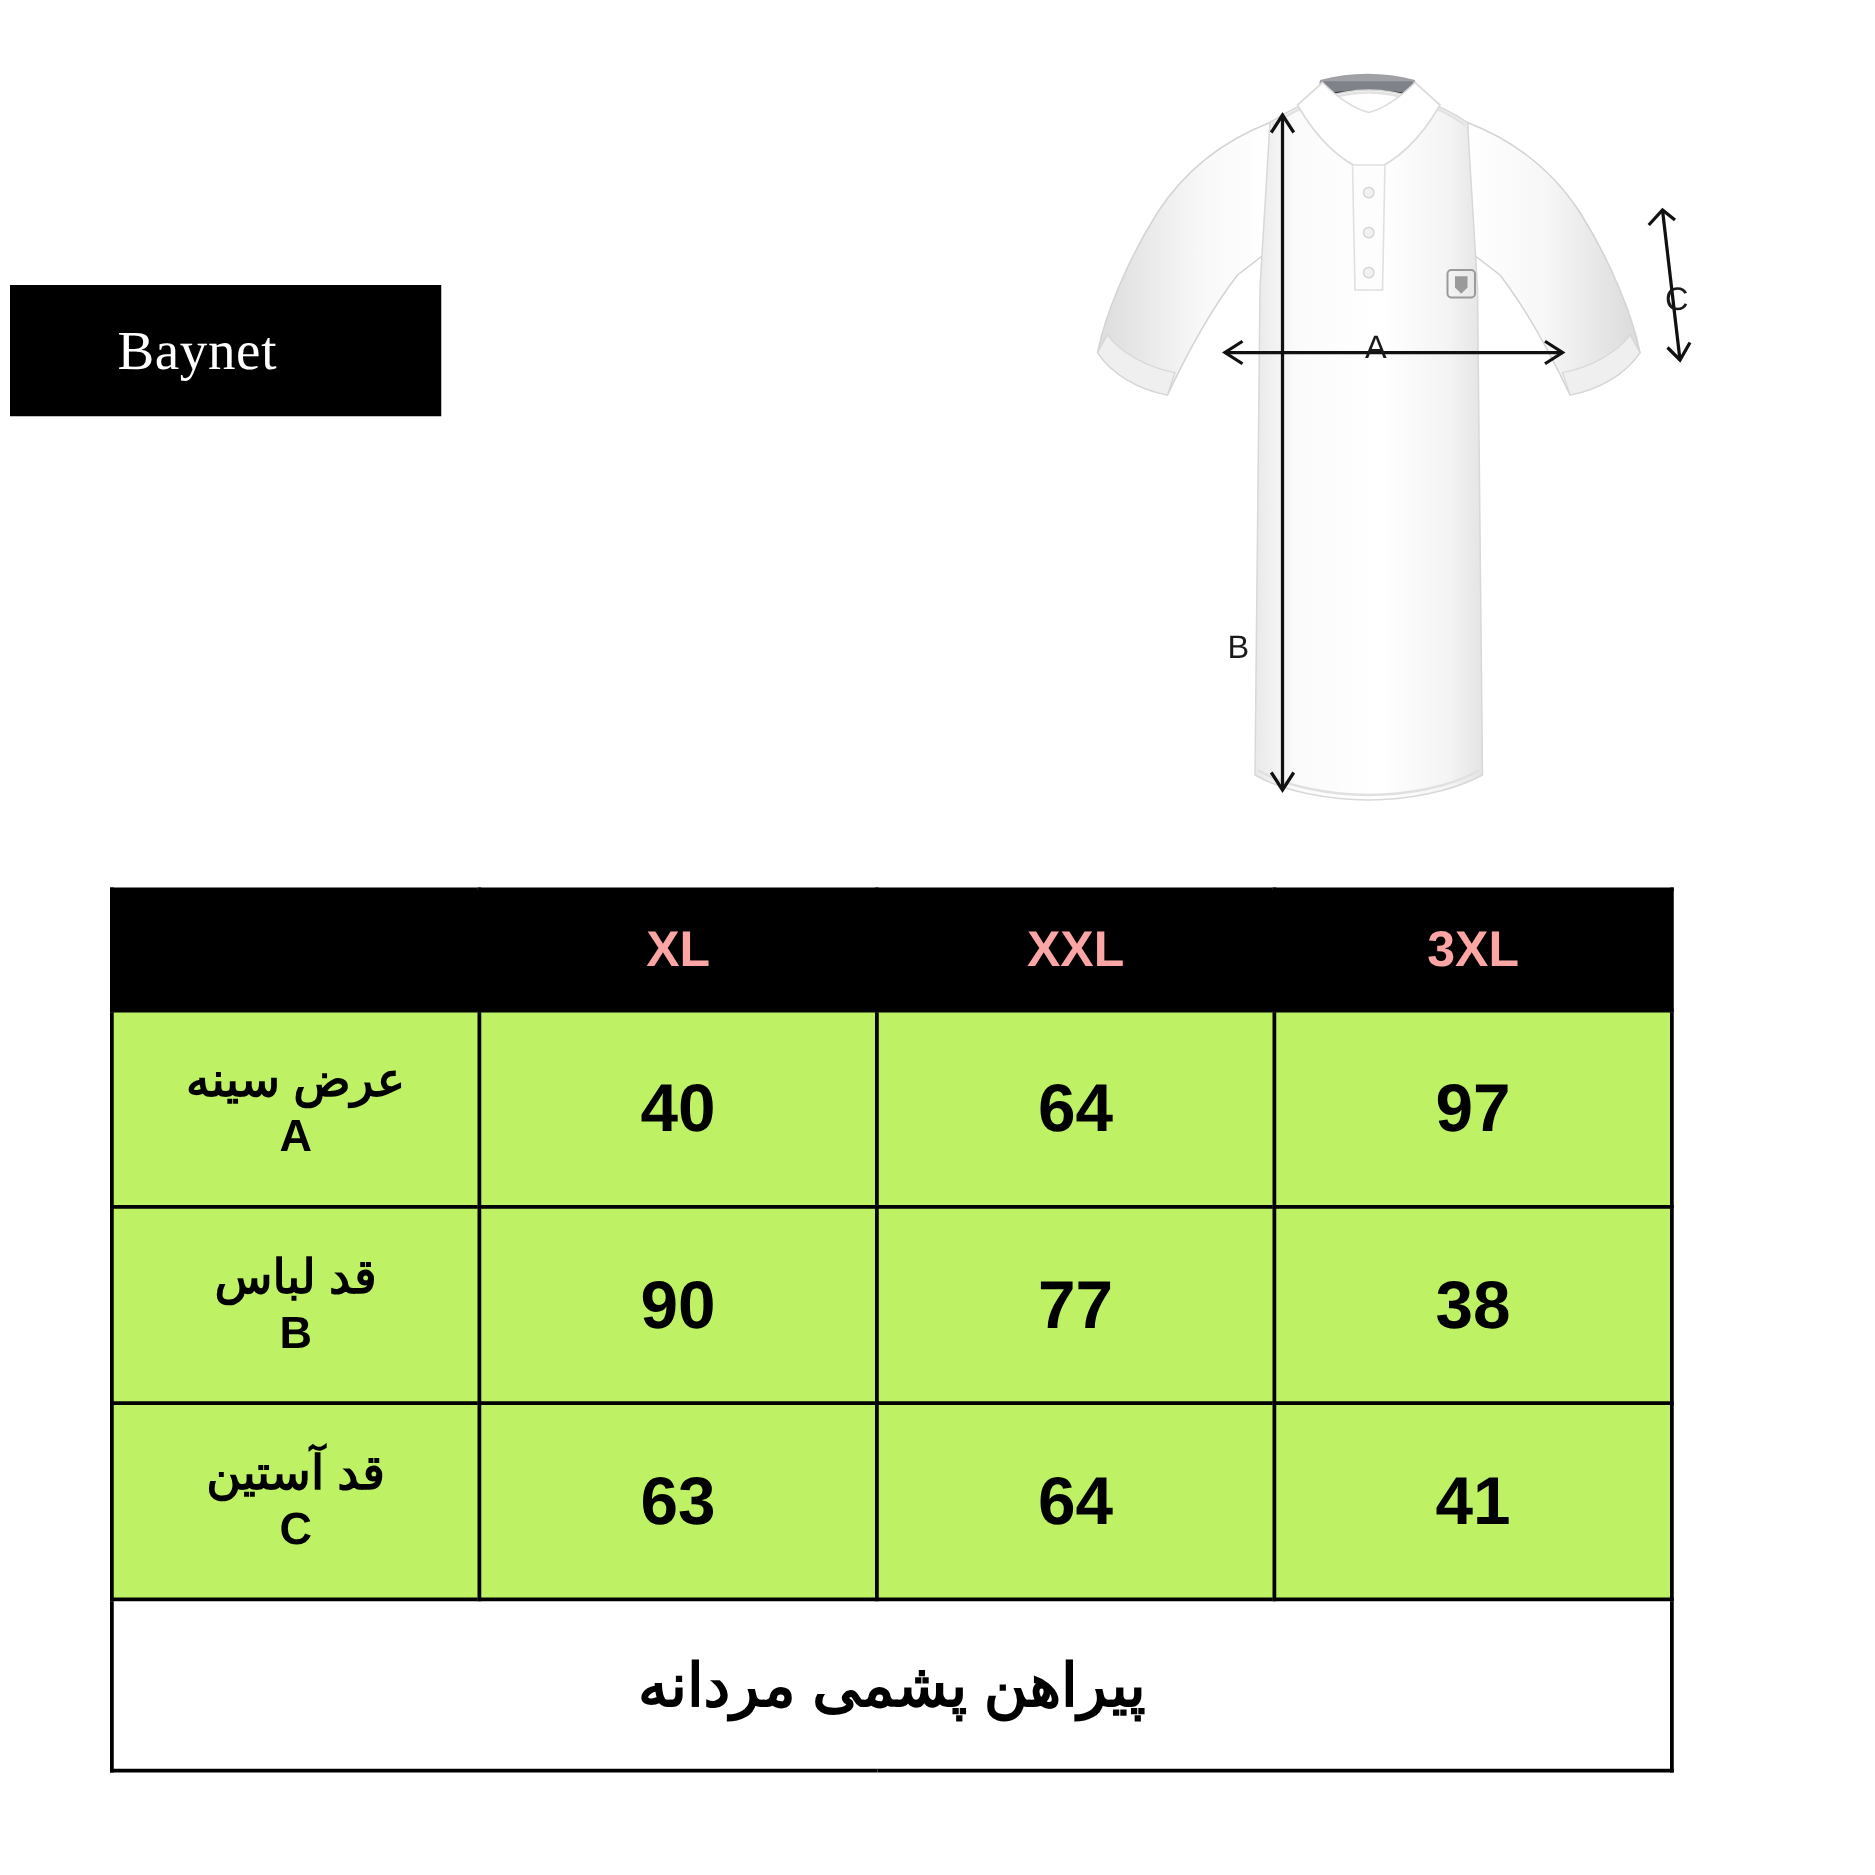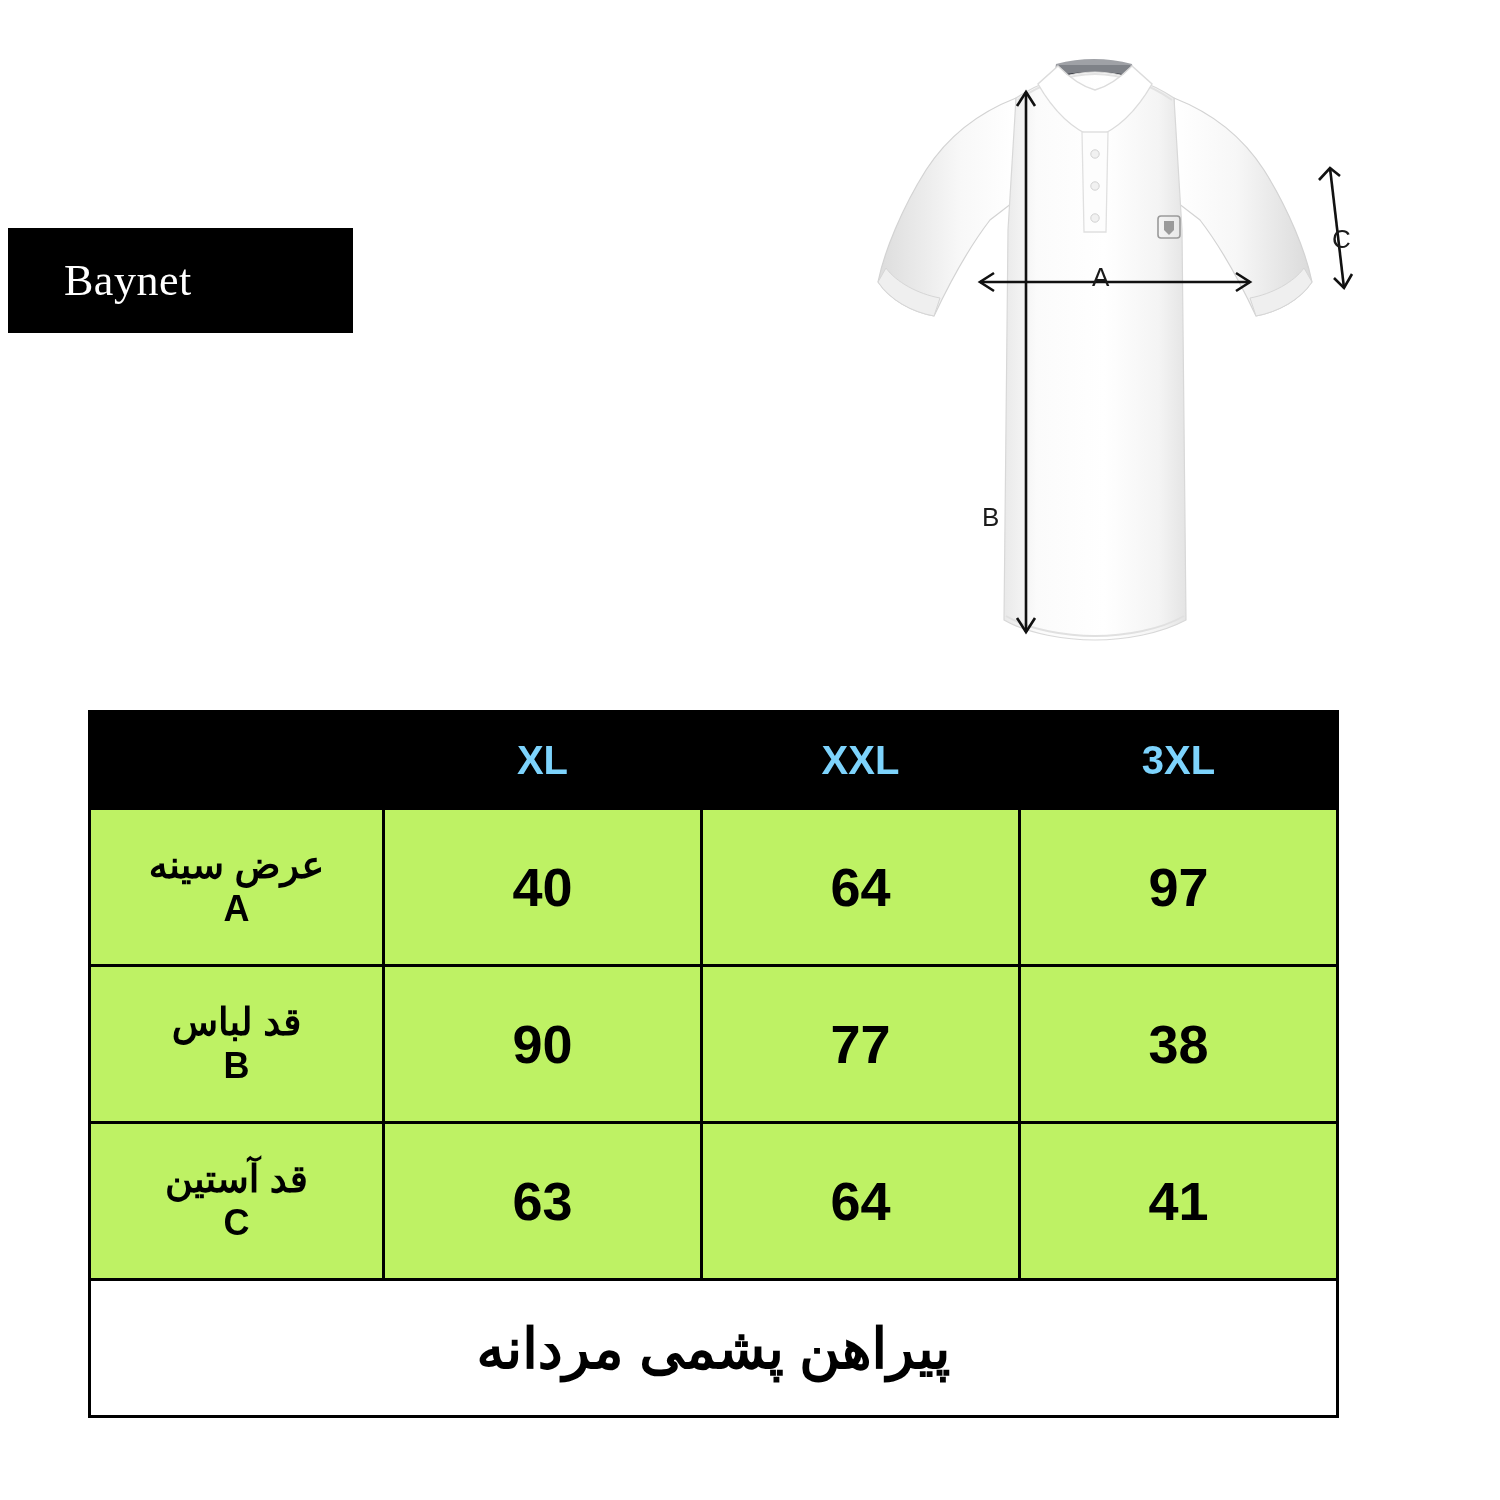--- a/index.html
+++ b/index.html
@@ -27,21 +27,21 @@
     display: flex;
     align-items: center;
     justify-content: flex-start;
     direction: ltr;
   }
   #brand-text {
     color: #ffffff;
     font-family: "Liberation Serif", serif;
     font-size: 44px;
     letter-spacing: 0.5px;
-    margin-left: 56px;
+    margin-left: 86px;
     font-weight: 400;
   }
 
   
   #shirt-area {
     position: absolute;
     left: 830px;
     top: 20px;
     width: 560px;
     height: 660px;
@@ -73,21 +73,21 @@
   #size-table col.c-lbl { width: 294px; }
 
   #size-table th, #size-table td {
     border: 3px solid #000000;
     text-align: center;
     vertical-align: middle;
   }
 
   #size-table thead th {
     background: #000000;
-    color: #7dd3fc;
+    color: #fca5a5;
     height: 92px;
     font-size: 40px;
     font-weight: bold;
     border-color: #000000;
     font-family: "Liberation Sans", sans-serif;
   }
   #size-table thead th.hdr-blank { background:#000000; }
 
   #size-table tbody td {
     height: 152px;
@@ -102,21 +102,21 @@
     line-height: 1.18;
     font-weight: bold;
   }
   #size-table tbody td.rowlabel .letter {
     display: block;
     font-size: 36px;
     font-weight: bold;
   }
   #size-table tfoot td {
     height: 132px;
-    font-size: 56px;
+    font-size: 48px;
     font-weight: bold;
     color: #000000;
     background: #ffffff;
   }
 </style>
 </head>
 <body>
 
 <div id="page">
 

